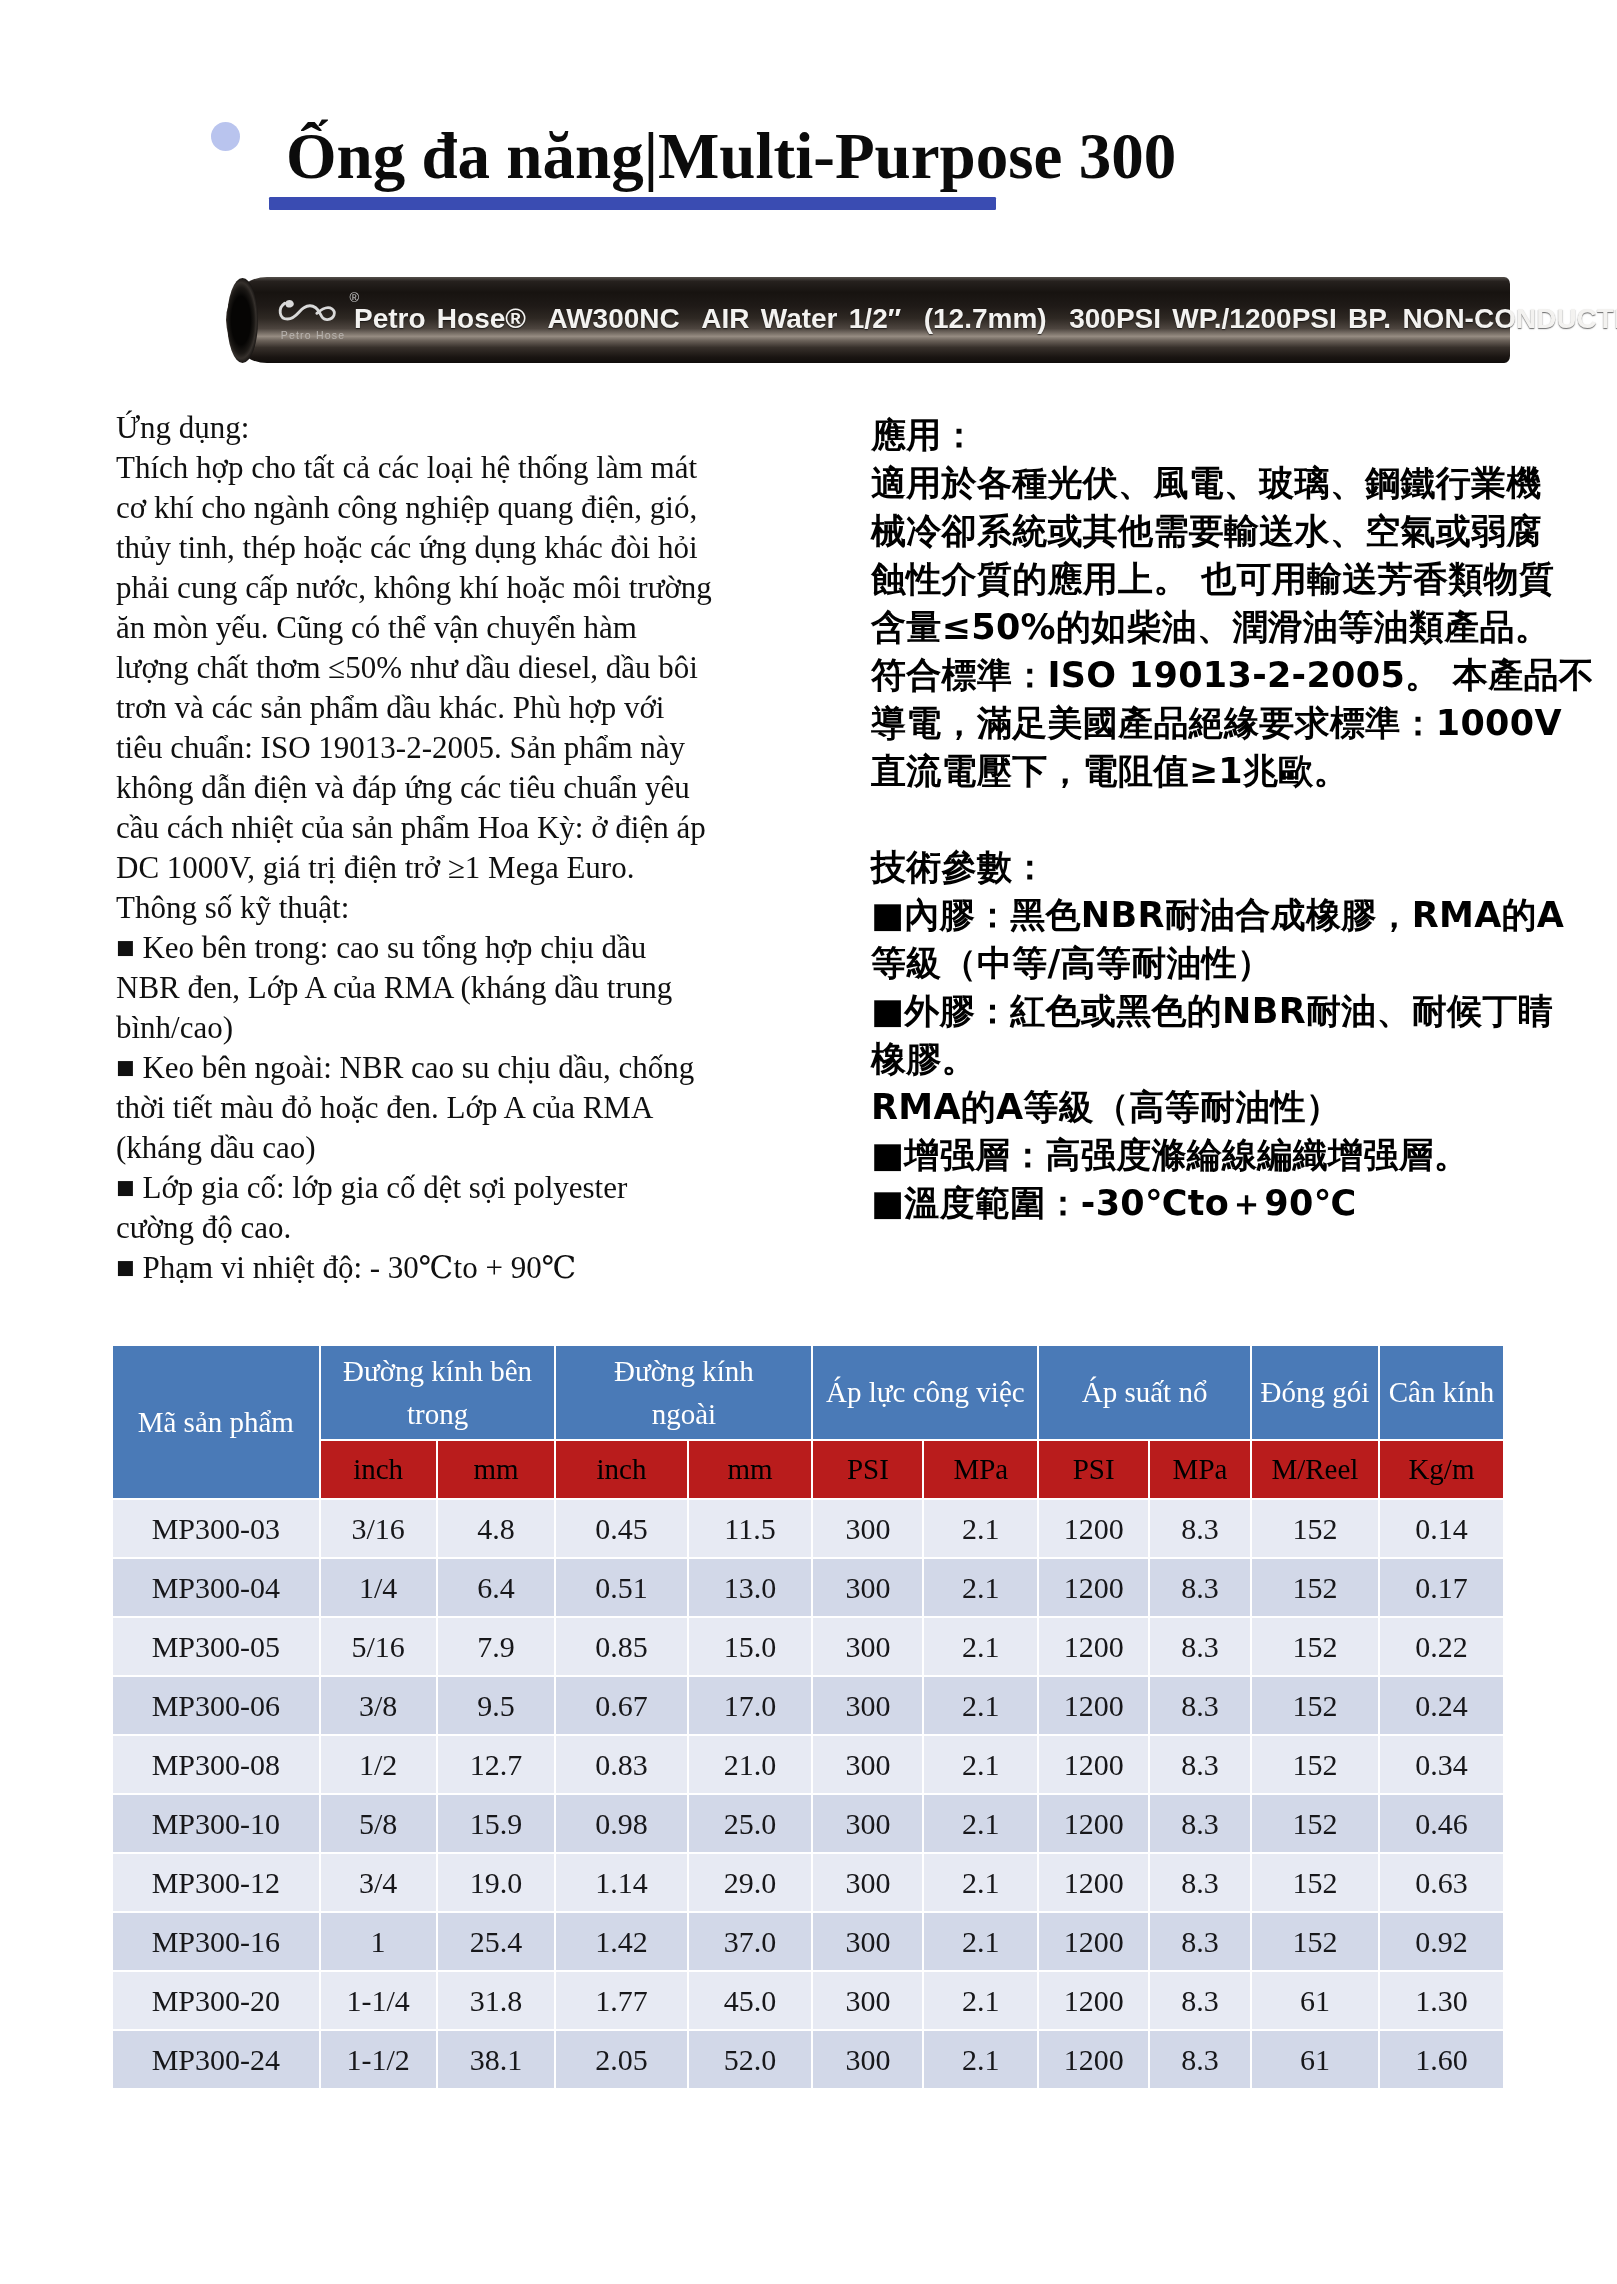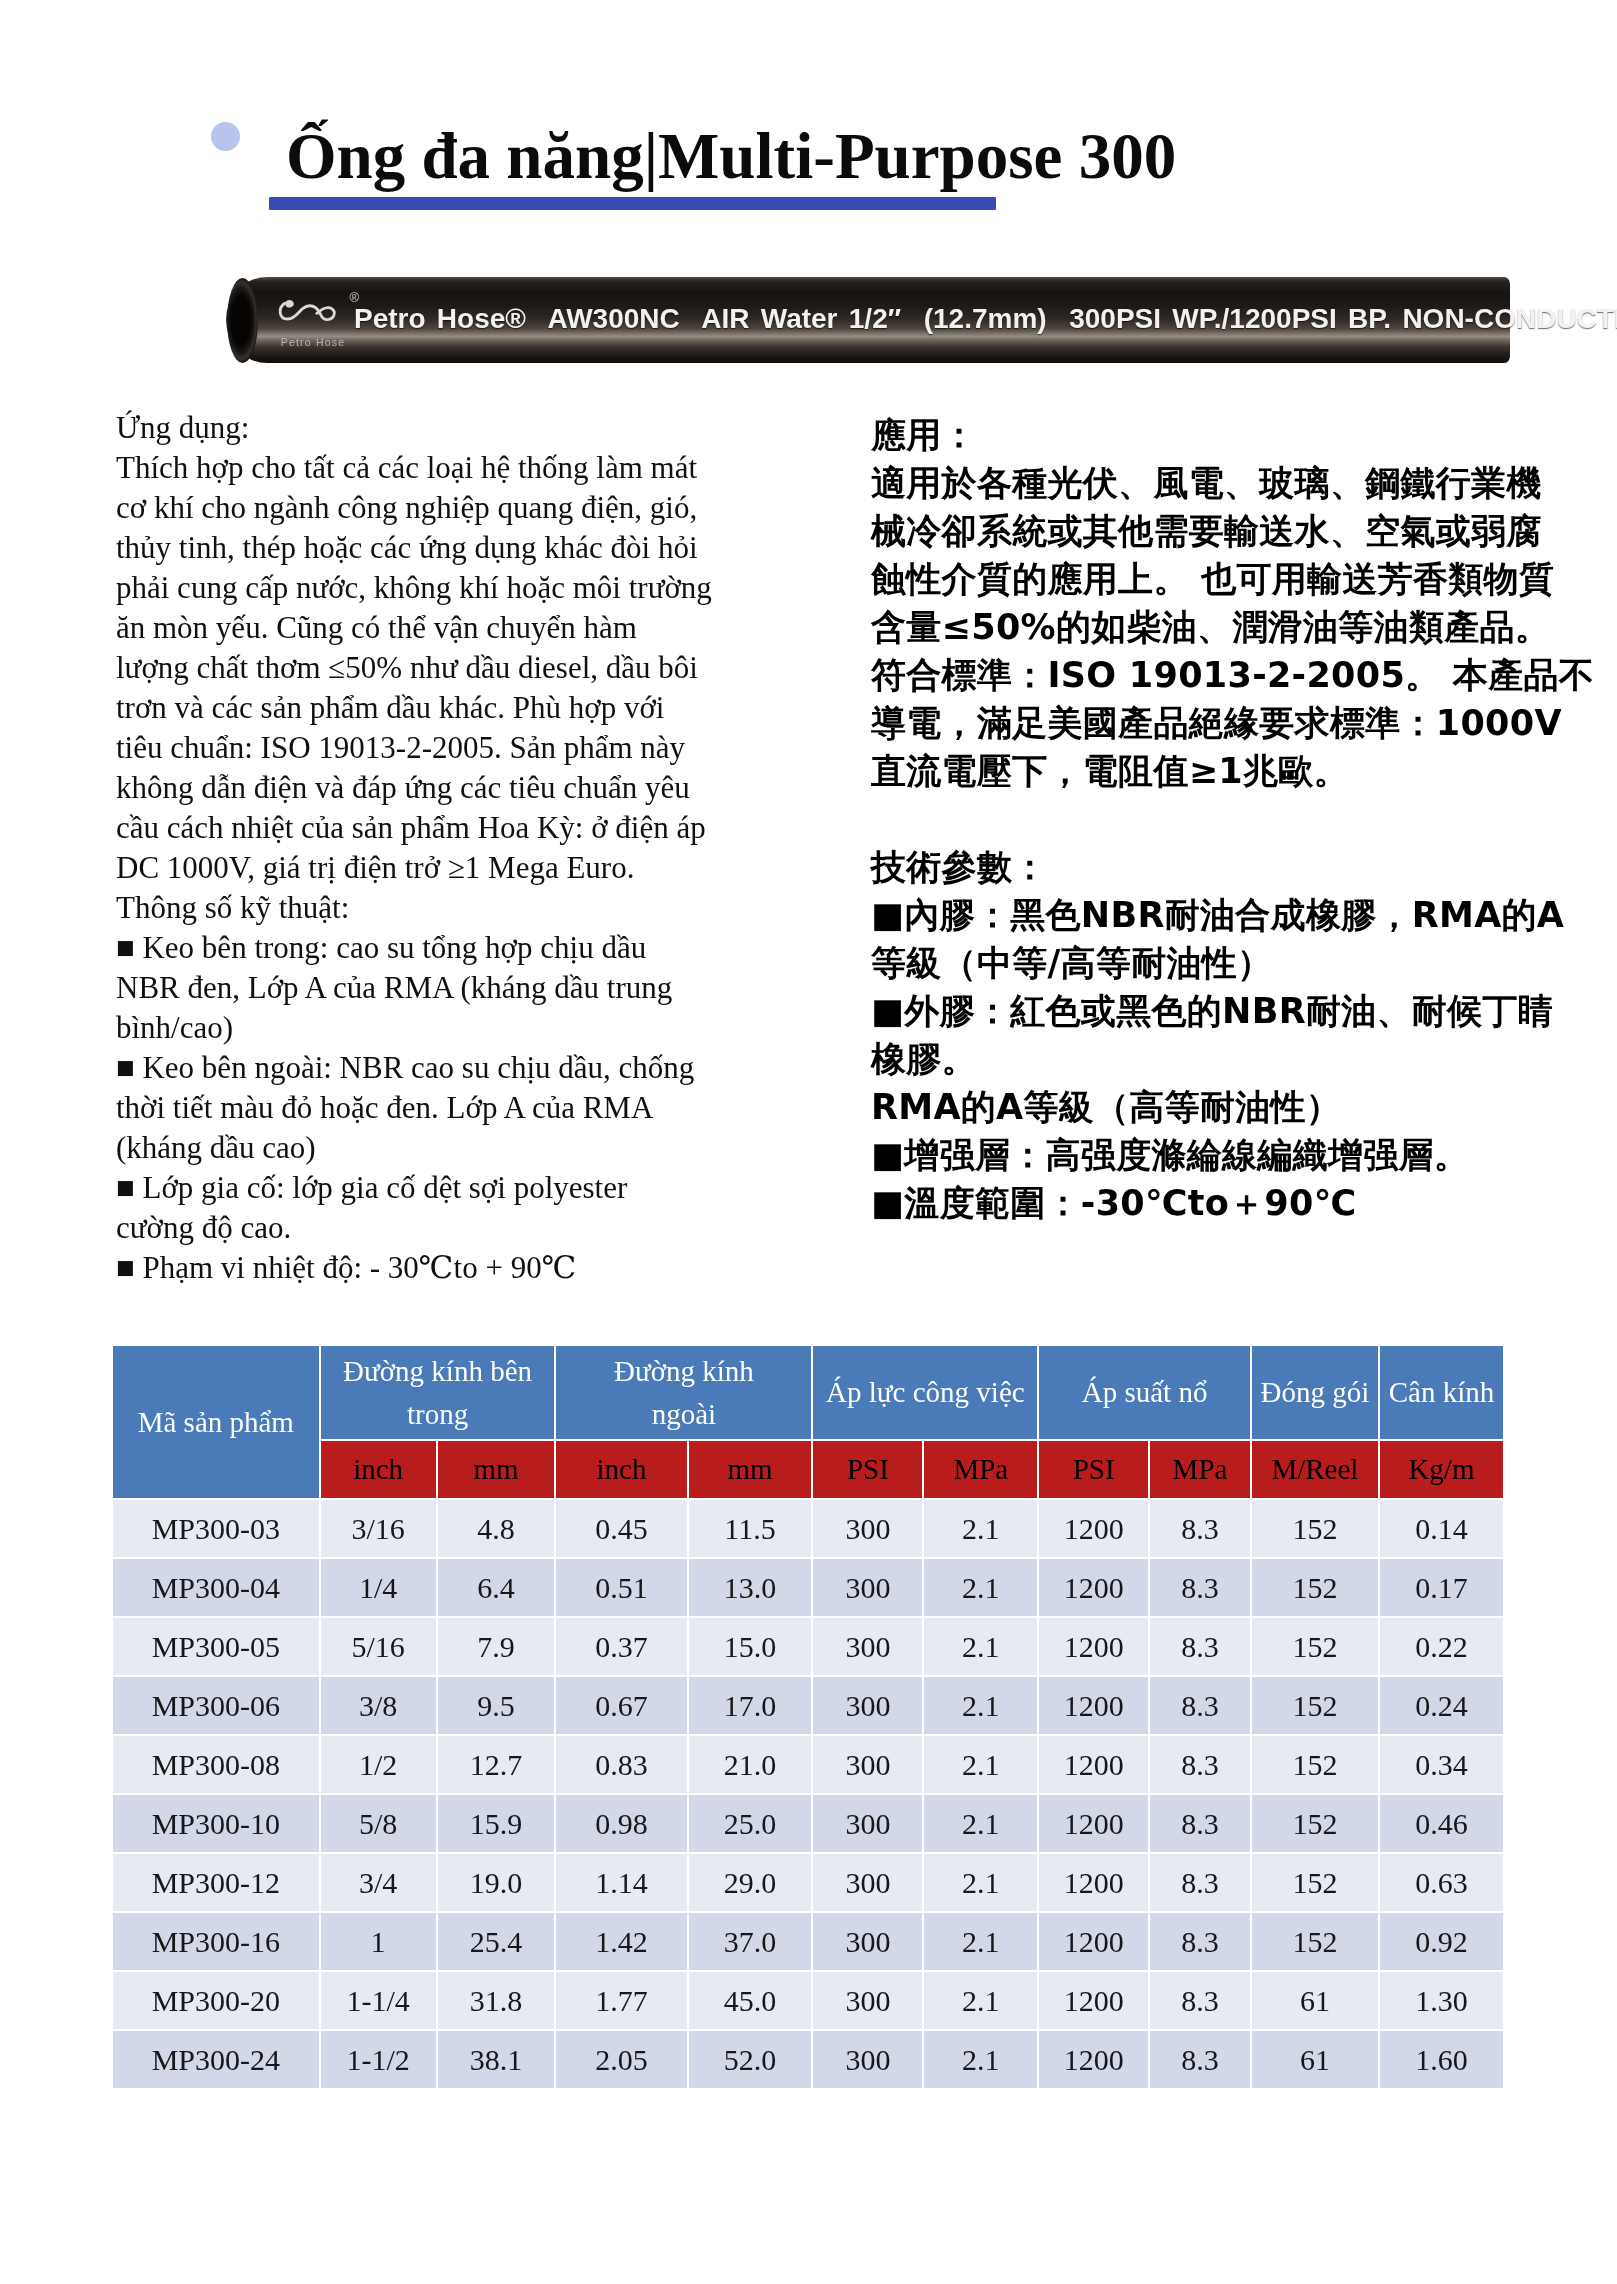--- a/index.html
+++ b/index.html
@@ -40,21 +40,21 @@
   .hose-cap {
     position:absolute; left:1.2px; top:0.6px; width:31px; height:85px;
     border-radius:50%;
     background:radial-gradient(ellipse at 45% 50%, #060504 40%, #1c1916 55%, #35302c 63%, #0a0807 76%);
   }
   .hose-logo { position:absolute; left:49px; top:15px; width:76px; color:#d2d2d2; }
   .hose-logo svg { display:block; width:69px; height:36px; }
   .hose-logo .reg { position:absolute; right:-8.2px; top:-2.3px; font-size:13px; color:#cfcfcf;
     font-family:"Liberation Sans","DejaVu Sans",sans-serif; }
   .hose-logo .brand {
-    display:block; margin-top:8px; text-align:center;
+    display:block; margin-top:1px; text-align:center;
     font-family:"Liberation Sans","DejaVu Sans",sans-serif;
     font-size:10.5px; letter-spacing:1.2px; color:#b9b4af; white-space:nowrap;
   }
   .hose-label {
     position:absolute; left:128px; top:26px; white-space:pre;
     font-family:"Liberation Sans","DejaVu Sans",sans-serif;
     font-weight:700; font-size:28px; color:#f3f2f0; word-spacing:3.5px;
     text-shadow:0 0.6px 1.2px rgba(0,0,0,0.6);
   }
 
@@ -216,21 +216,21 @@
           <td>2.1</td>
           <td>1200</td>
           <td>8.3</td>
           <td>152</td>
           <td>0.17</td>
         </tr>
         <tr>
           <td>MP300-05</td>
           <td>5/16</td>
           <td>7.9</td>
-          <td>0.37</td>
+          <td>0.85</td>
           <td>15.0</td>
           <td>300</td>
           <td>2.1</td>
           <td>1200</td>
           <td>8.3</td>
           <td>152</td>
           <td>0.22</td>
         </tr>
         <tr>
           <td>MP300-06</td>

